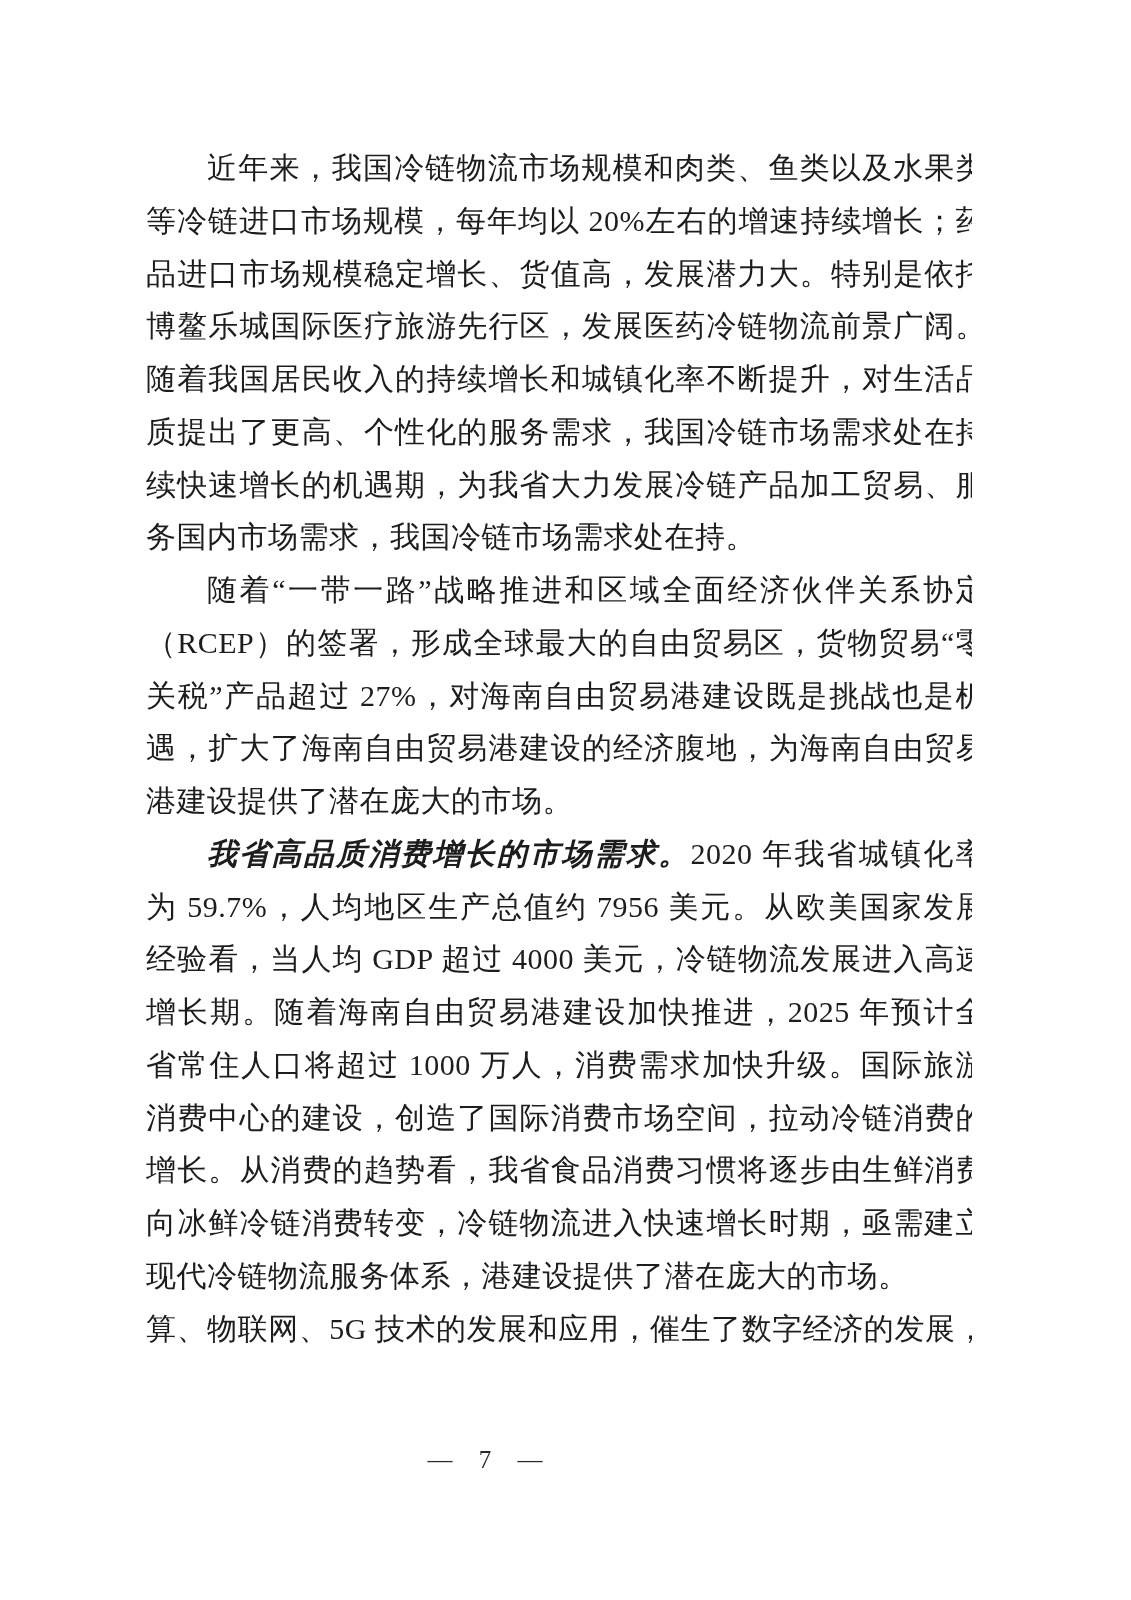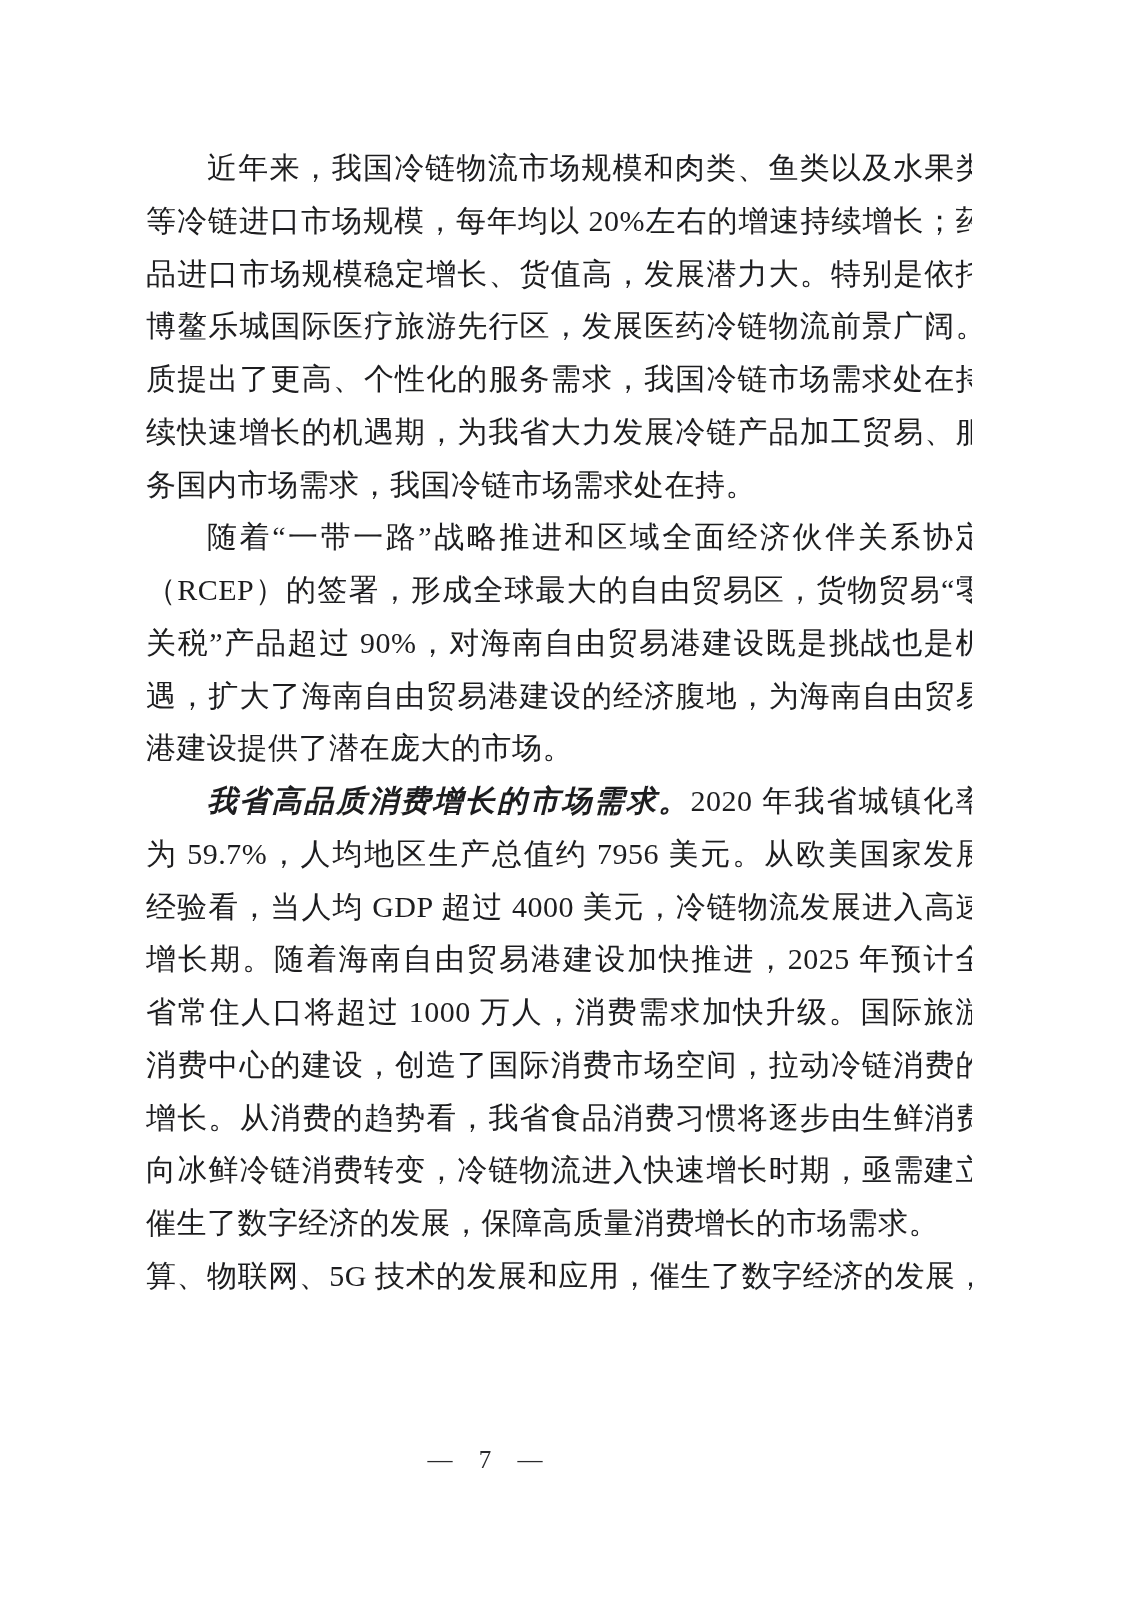--- a/index.html
+++ b/index.html
@@ -59,41 +59,42 @@
 </head>
 <body>
 
 <div class="page">
   <div class="content">
 
     <div class="line indent">近年来，我国冷链物流市场规模和肉类、鱼类以及水果类</div>
     <div class="line">等冷链进口市场规模，每年均以 20%左右的增速持续增长；药</div>
     <div class="line">品进口市场规模稳定增长、货值高，发展潜力大。特别是依托</div>
     <div class="line">博鳌乐城国际医疗旅游先行区，发展医药冷链物流前景广阔。</div>
+    <div class="line">随着我国居民收入的持续增长和城镇化率不断提升，对生活品</div>
     <div class="line">质提出了更高、个性化的服务需求，我国冷链市场需求处在持</div>
     <div class="line">续快速增长的机遇期，为我省大力发展冷链产品加工贸易、服</div>
     <div class="line para-end">务国内市场需求，我国冷链市场需求处在持。</div>
 
     <div class="line indent">随着“一带一路”战略推进和区域全面经济伙伴关系协定</div>
     <div class="line">（RCEP）的签署，形成全球最大的自由贸易区，货物贸易“零</div>
-    <div class="line">关税”产品超过 90%，对海南自由贸易港建设既是挑战也是机</div>
+    <div class="line">关税”产品超过 27%，对海南自由贸易港建设既是挑战也是机</div>
     <div class="line">遇，扩大了海南自由贸易港建设的经济腹地，为海南自由贸易</div>
     <div class="line para-end">港建设提供了潜在庞大的市场。</div>
 
     <div class="line indent">
       <span class="lead-bold">我省高品质消费增长的市场需求。</span><span>2020 年我省城镇化率</span>
     </div>
     <div class="line">为 59.7%，人均地区生产总值约 7956 美元。从欧美国家发展</div>
     <div class="line">经验看，当人均 GDP 超过 4000 美元，冷链物流发展进入高速</div>
     <div class="line">增长期。随着海南自由贸易港建设加快推进，2025 年预计全</div>
     <div class="line">省常住人口将超过 1000 万人，消费需求加快升级。国际旅游</div>
     <div class="line">消费中心的建设，创造了国际消费市场空间，拉动冷链消费的</div>
     <div class="line">增长。从消费的趋势看，我省食品消费习惯将逐步由生鲜消费</div>
     <div class="line">向冰鲜冷链消费转变，冷链物流进入快速增长时期，亟需建立</div>
-    <div class="line para-end">催生了数字经济的发展，保障高质量消费增长的市场需求。</div>
+    <div class="line para-end">现代冷链物流服务体系，港建设提供了潜在庞大的市场。</div>
 
     <div class="line">算、物联网、5G 技术的发展和应用，催生了数字经济的发展，</div>
 
   </div>
 
   <div class="footer">
     <span>— 7 —</span>
   </div>
 </div>
 

